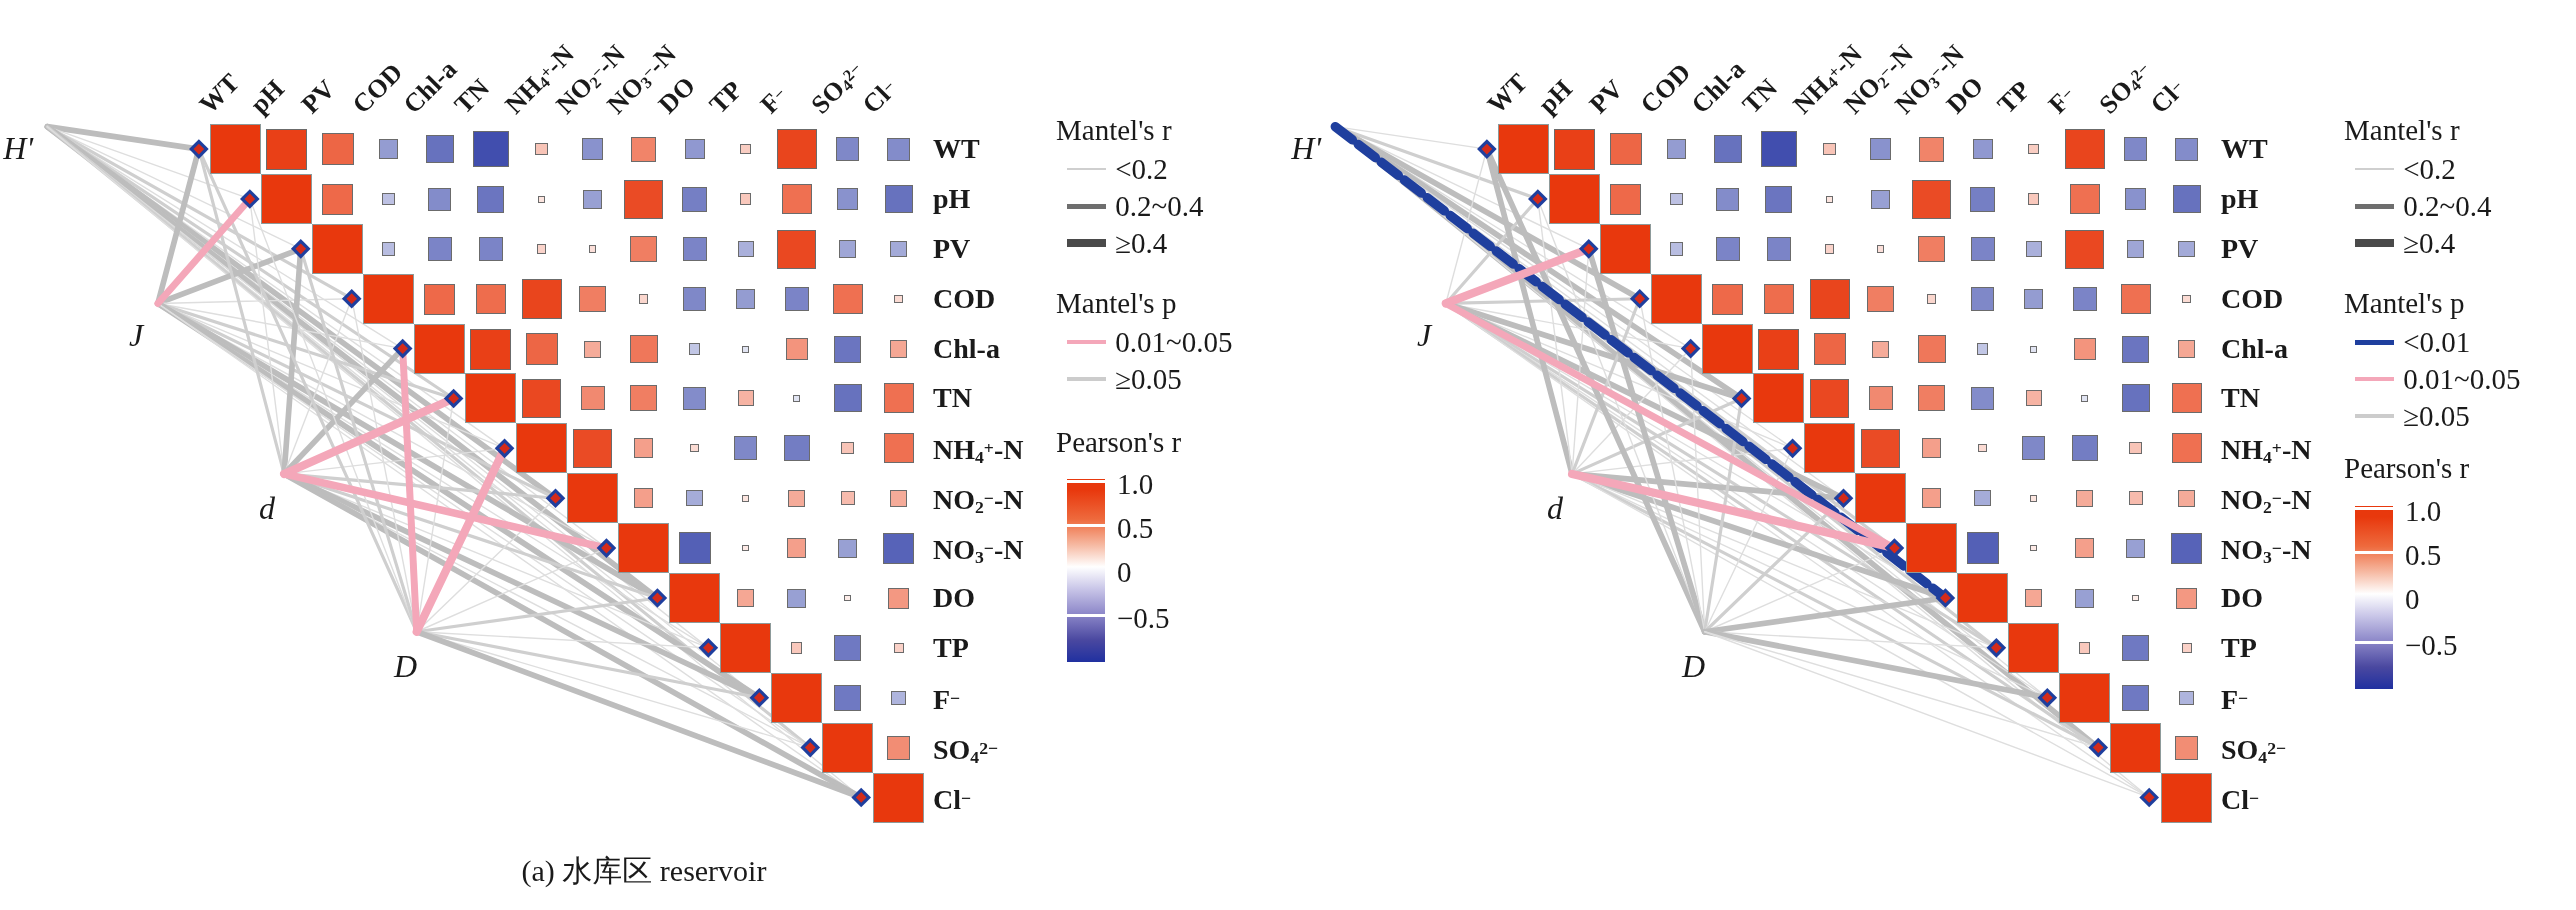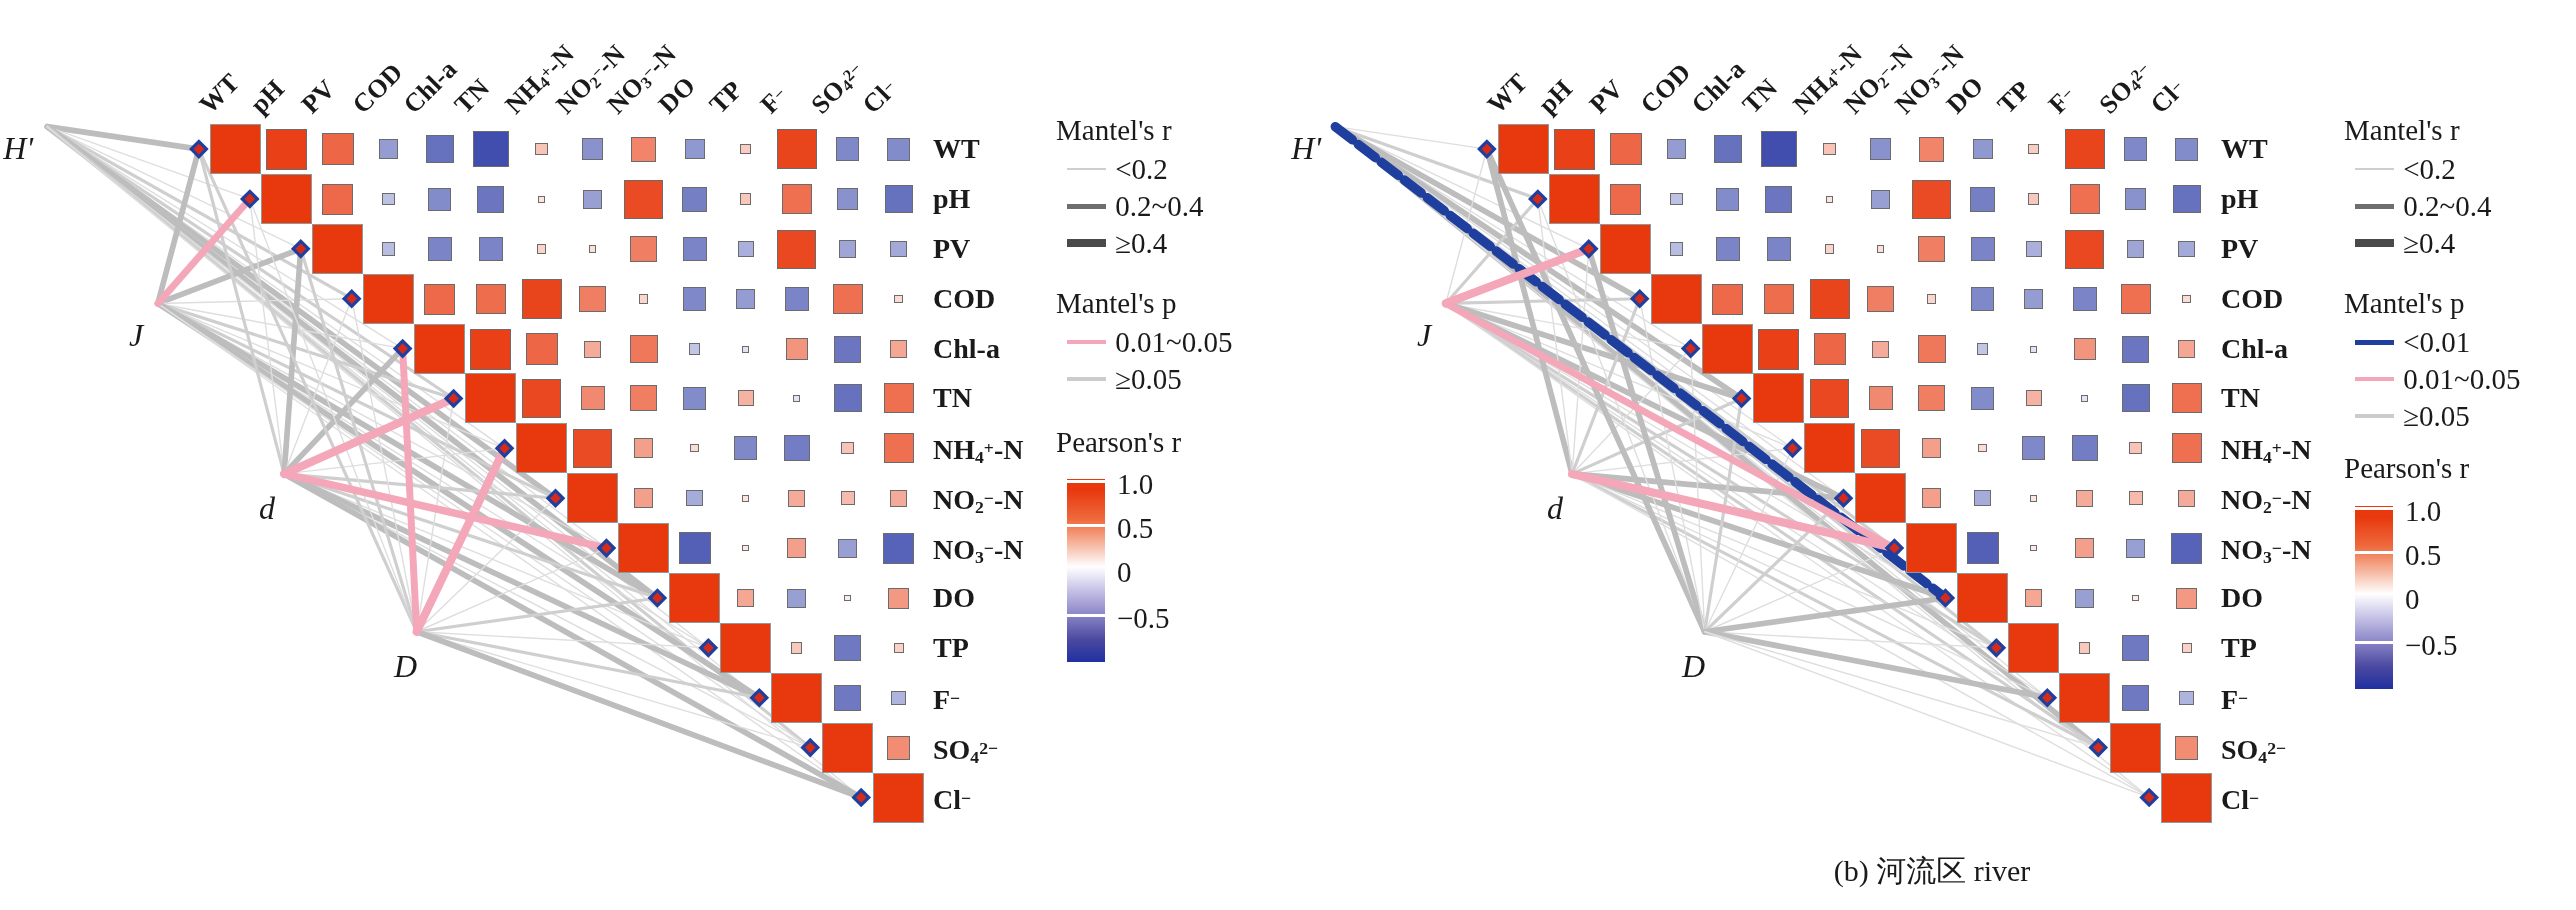--- a/index.html
+++ b/index.html
@@ -595,20 +595,21 @@
           <div class="cbtick" style="top:15px"></div>
           <div class="cbtick" style="top:59px"></div>
           <div class="cbtick" style="top:149px"></div>
           <div class="cblab" style="top:19px">1.0</div>
           <div class="cblab" style="top:63px">0.5</div>
           <div class="cblab" style="top:107px">0</div>
           <div class="cblab" style="top:153px">−0.5</div>
         </div>
       </div>
     </div>
+    <div class="caption">(a) 水库区 reservoir</div>
   </div>
 
   <div class="panel b">
     <div class="net">
         <svg width="947" height="777" viewBox="0 0 1500 1230">
           <line x1="75" y1="110" x2="315" y2="145.5" stroke="#dedede" stroke-width="2.2" stroke-linecap="round"></line>
           <line x1="75" y1="110" x2="395.7" y2="224.5" stroke="#cfcfcf" stroke-width="5" stroke-linecap="round"></line>
           <line x1="75" y1="110" x2="476.4" y2="303.5" stroke="#dedede" stroke-width="2.2" stroke-linecap="round"></line>
           <line x1="75" y1="110" x2="557.1" y2="382.5" stroke="#bdbdbd" stroke-width="9" stroke-linecap="round"></line>
           <line x1="75" y1="110" x2="637.8" y2="461.5" stroke="#dedede" stroke-width="2.2" stroke-linecap="round"></line>
@@ -1144,17 +1145,16 @@
           <div class="cbtick" style="top:15px"></div>
           <div class="cbtick" style="top:59px"></div>
           <div class="cbtick" style="top:149px"></div>
           <div class="cblab" style="top:19px">1.0</div>
           <div class="cblab" style="top:63px">0.5</div>
           <div class="cblab" style="top:107px">0</div>
           <div class="cblab" style="top:153px">−0.5</div>
         </div>
       </div>
     </div>
-    <div class="caption">(b) 河流区 river</div>
   </div>
 
 </div>
 
 
 </body></html>

